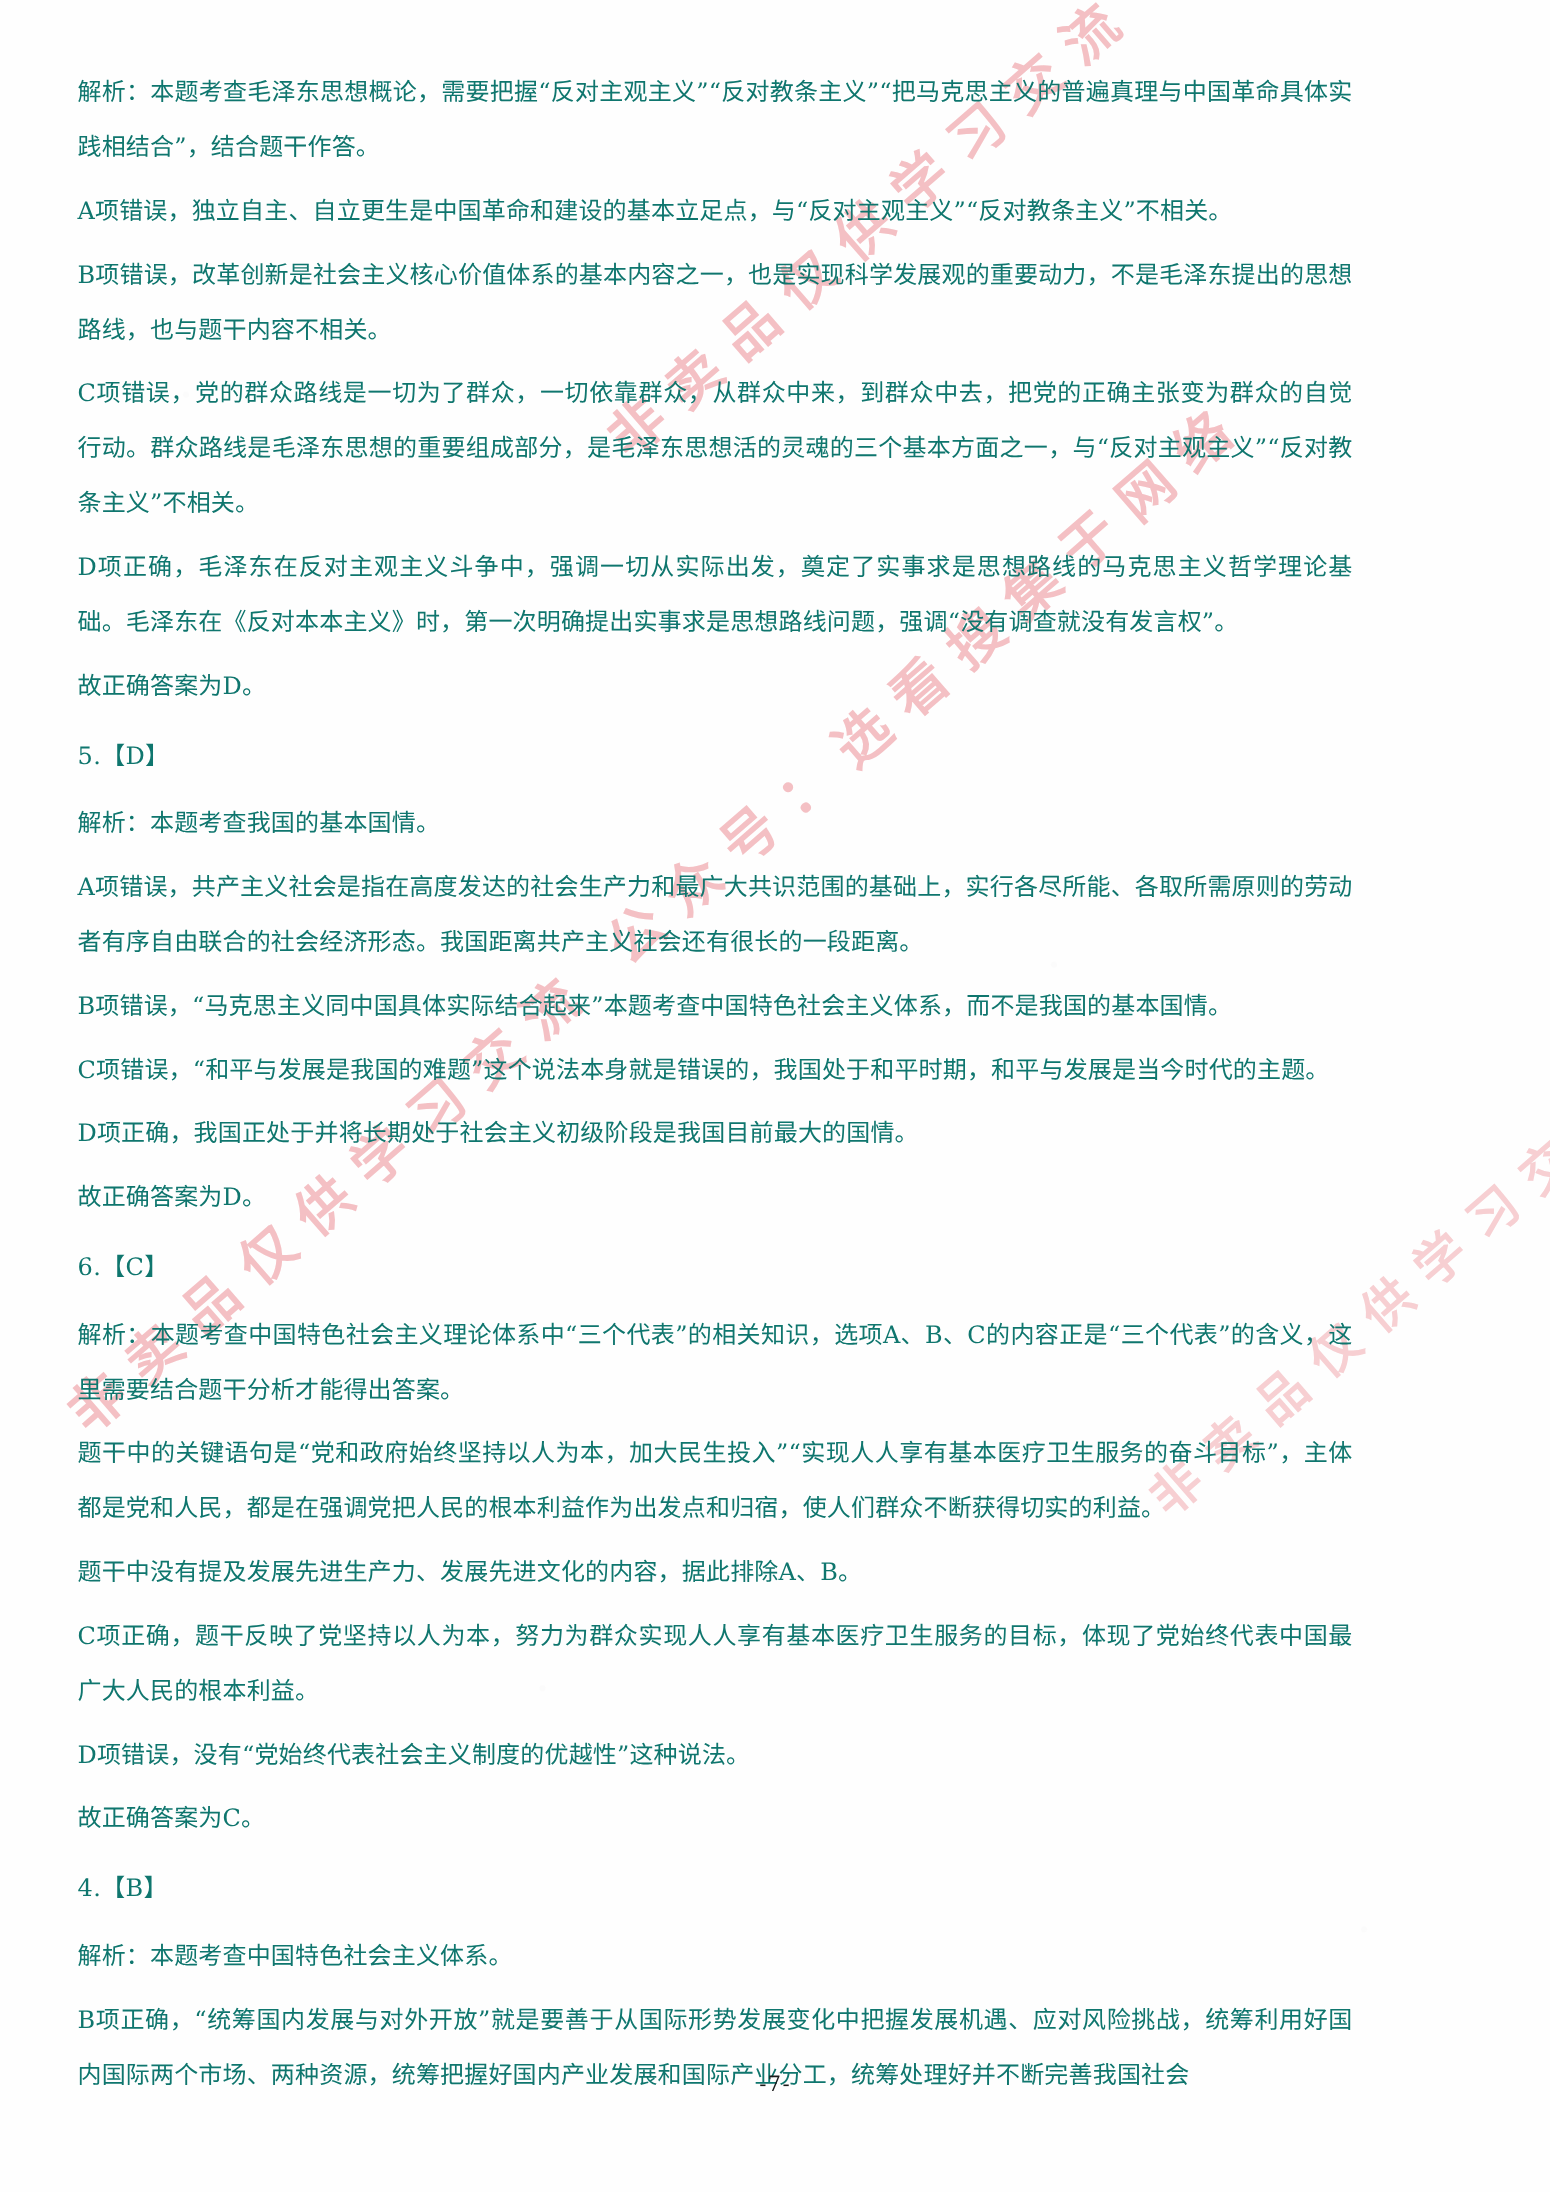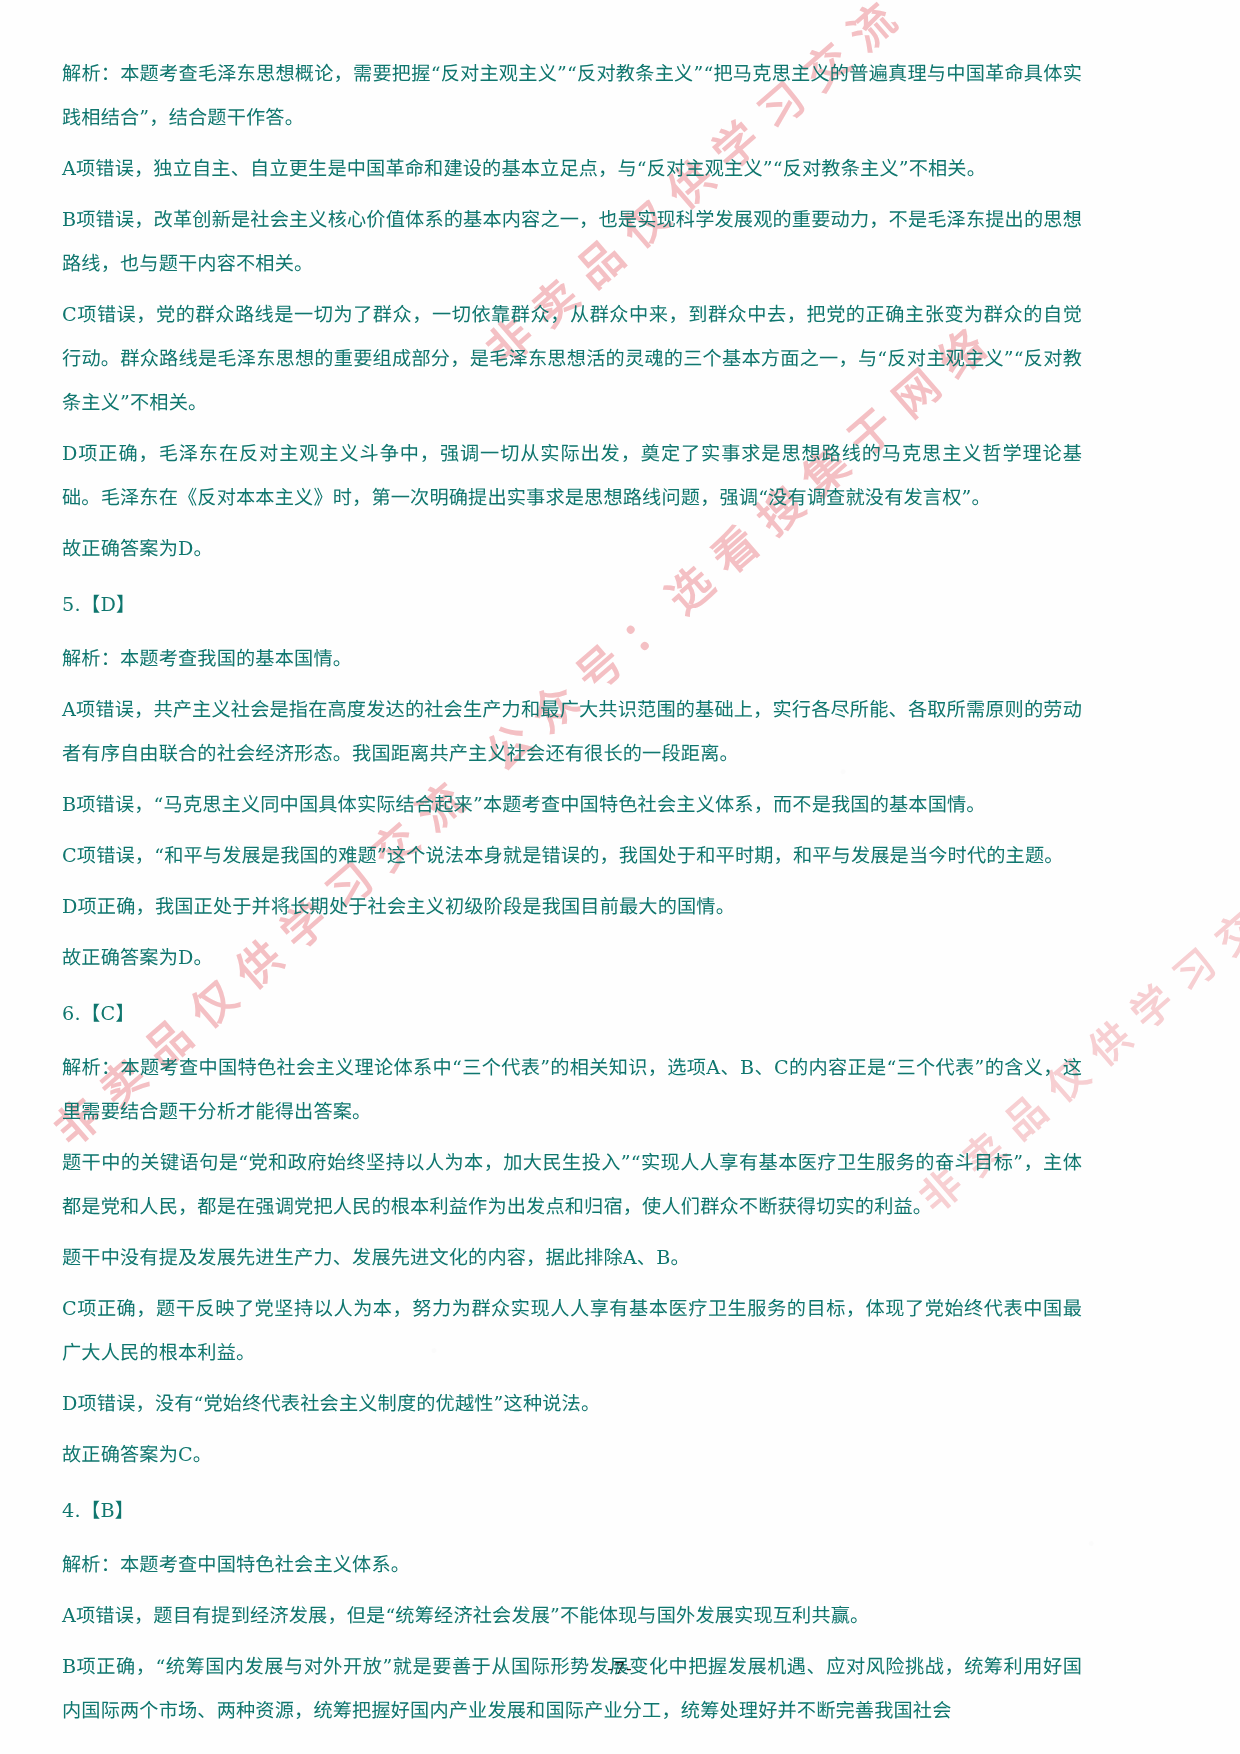--- a/index.html
+++ b/index.html
@@ -139,19 +139,18 @@
     <p class="para q-head">6.【C】</p>
     <p class="para">解析：本题考查中国特色社会主义理论体系中“三个代表”的相关知识，选项A、B、C的内容正是“三个代表”的含义，这里需要结合题干分析才能得出答案。</p>
     <p class="para">题干中的关键语句是“党和政府始终坚持以人为本，加大民生投入”“实现人人享有基本医疗卫生服务的奋斗目标”，主体都是党和人民，都是在强调党把人民的根本利益作为出发点和归宿，使人们群众不断获得切实的利益。</p>
     <p class="para">题干中没有提及发展先进生产力、发展先进文化的内容，据此排除A、B。</p>
     <p class="para">C项正确，题干反映了党坚持以人为本，努力为群众实现人人享有基本医疗卫生服务的目标，体现了党始终代表中国最广大人民的根本利益。</p>
     <p class="para">D项错误，没有“党始终代表社会主义制度的优越性”这种说法。</p>
     <p class="para tight">故正确答案为C。</p>
 
     <p class="para q-head">4.【B】</p>
     <p class="para">解析：本题考查中国特色社会主义体系。</p>
-    <p class="para">A项错误，题目有提到经济发展，但是“统筹经济社会发展”不能体现与国外发展实现互利共赢。</p>
     <p class="para">B项正确，“统筹国内发展与对外开放”就是要善于从国际形势发展变化中把握发展机遇、应对风险挑战，统筹利用好国内国际两个市场、两种资源，统筹把握好国内产业发展和国际产业分工，统筹处理好并不断完善我国社会</p>
   </div>
 
   <div class="footer">-7-</div>
 
 </div>
 
 </body></html>

